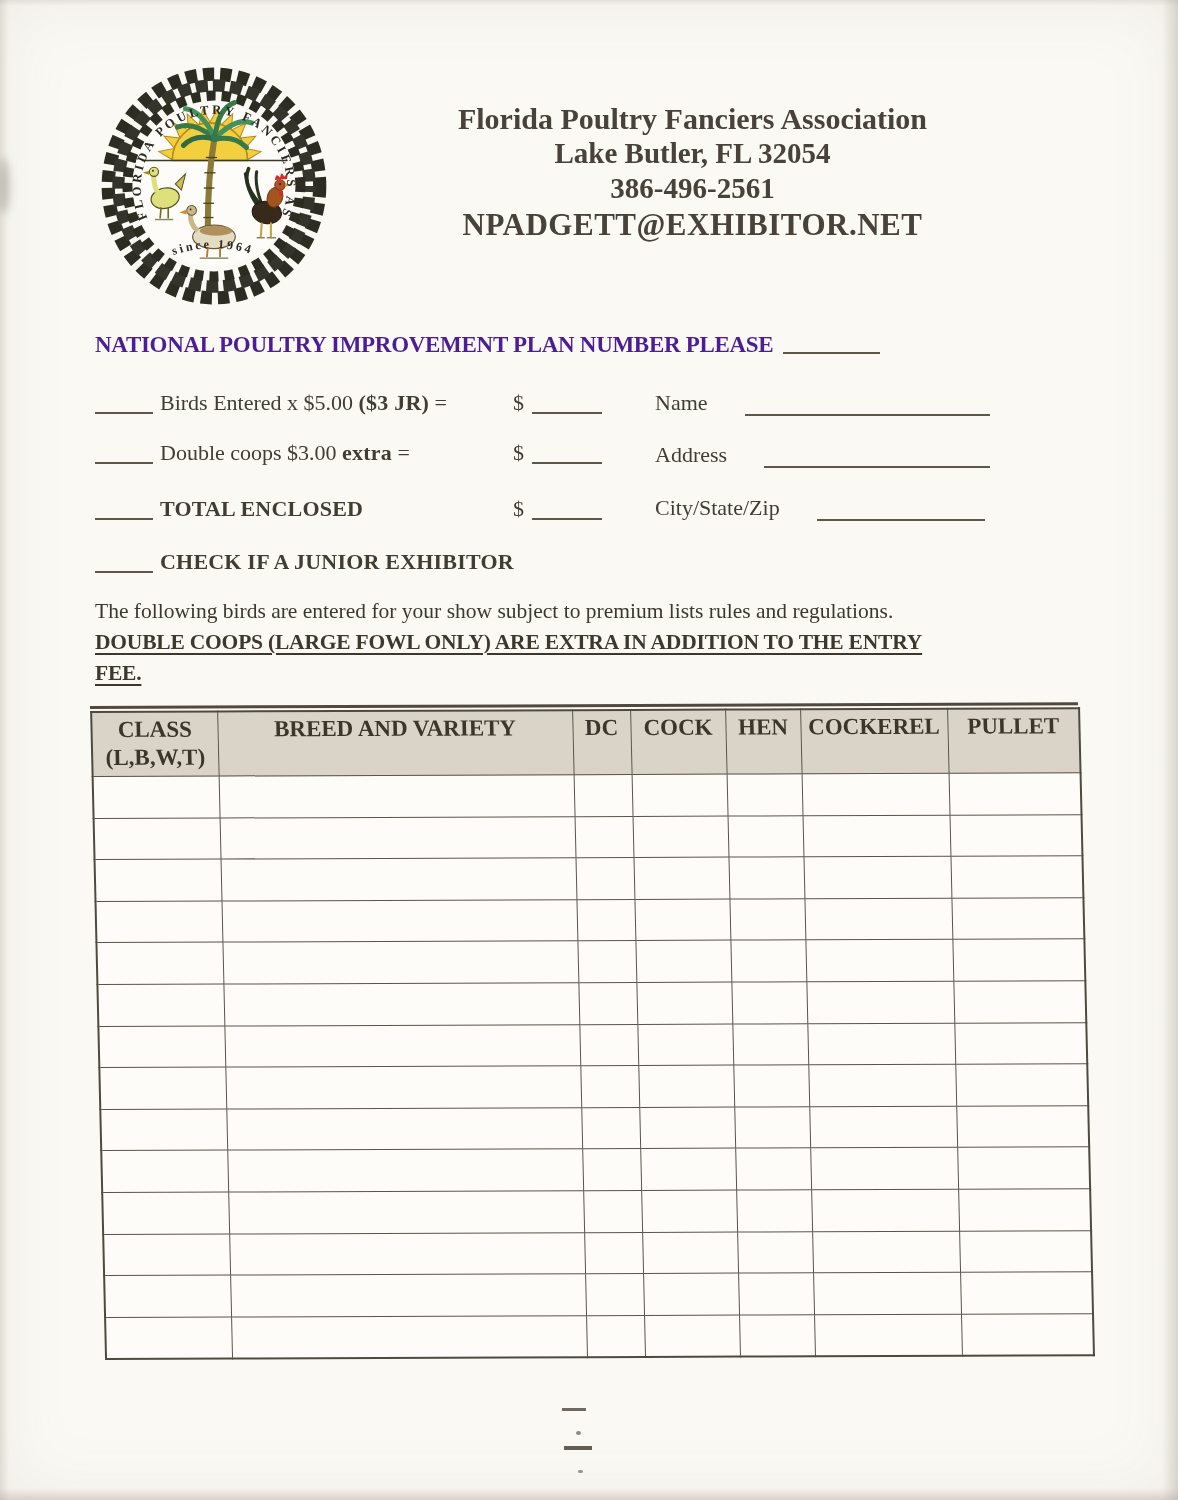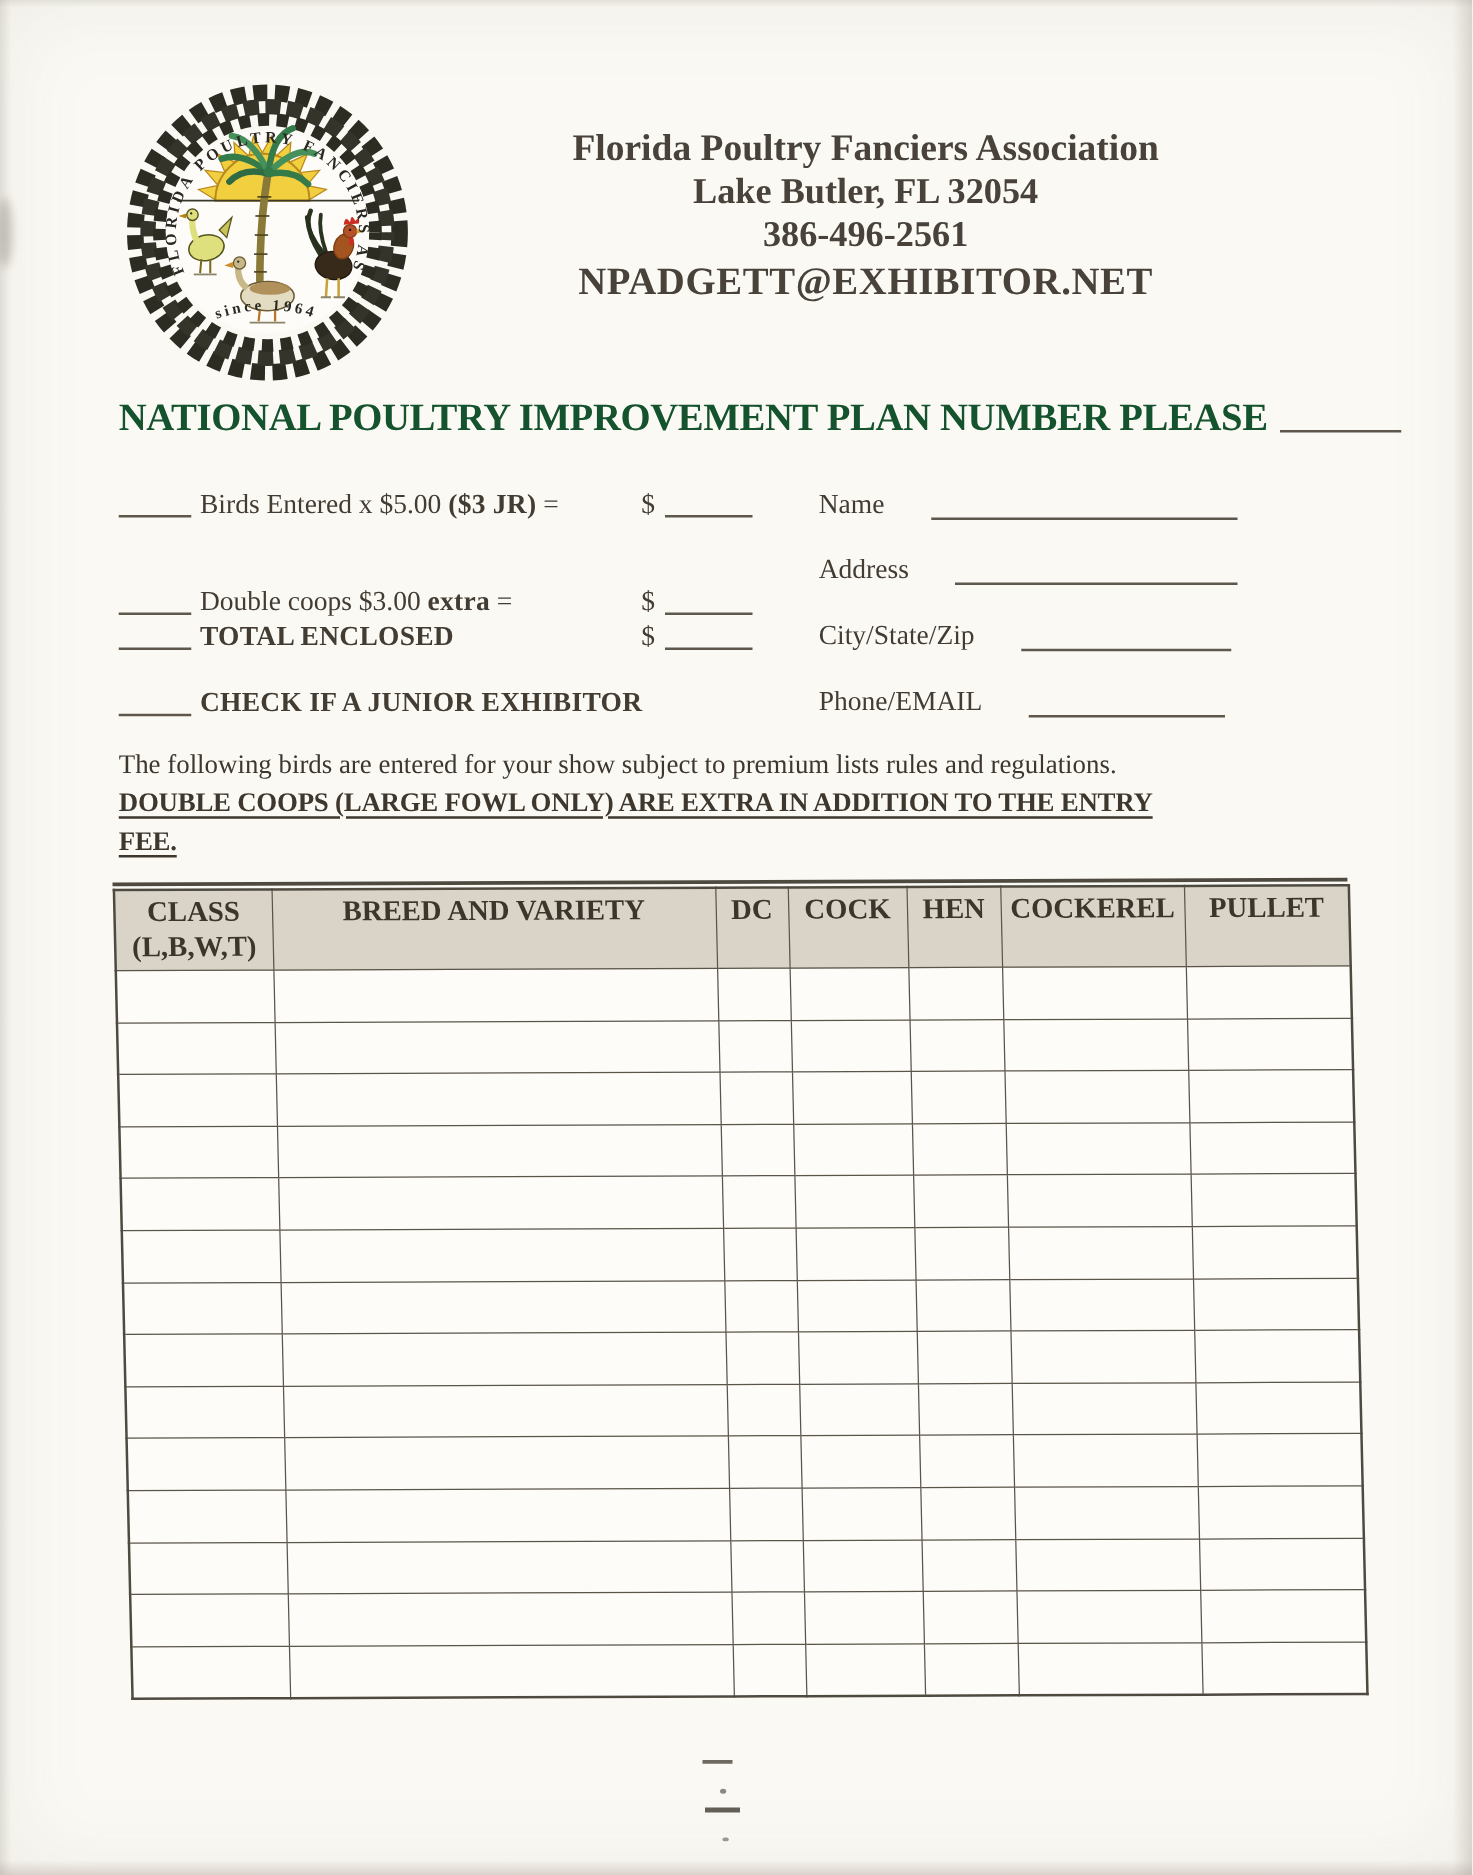--- a/index.html
+++ b/index.html
@@ -29,22 +29,22 @@
   .org-block{position:absolute;left:420px;top:101px;width:545px;text-align:center;
     font-weight:bold;color:#48423a;}
   .org-name{font-size:30px;line-height:35px;}
   .org-line{font-size:29px;line-height:35px;}
   .org-email{font-size:31px;line-height:38px;letter-spacing:.5px;}
 
   
   .blank{border-bottom:2.2px solid #5d574c;display:inline-block;}
 
   
-  .npip{position:absolute;left:95px;top:316px;font-size:31px;font-weight:bold;
-    color:#14532d;white-space:nowrap;letter-spacing:-.3px;}
+  .npip{position:absolute;left:95px;top:330px;font-size:23px;font-weight:bold;
+    color:#4c1d95;white-space:nowrap;letter-spacing:-.3px;}
   .blank-npip{width:97px;height:22px;margin-left:10px;vertical-align:baseline;margin-bottom:-2px;}
 
   
   .fee-row{position:absolute;left:95px;width:520px;height:30px;font-size:22px;white-space:nowrap;font-family:Liberation Serif, serif;}
   .blank-entry{position:absolute;left:0;bottom:2px;width:58px;}
   .fee-label{position:absolute;left:65px;bottom:0;}
   .fee-label b{letter-spacing:.2px;}
   .dollar{position:absolute;left:418px;bottom:0;}
   .blank-amount{position:absolute;left:437px;bottom:2px;width:70px;}
 
@@ -189,21 +189,21 @@
   <div class="npip">
     <span>NATIONAL POULTRY IMPROVEMENT PLAN NUMBER PLEASE</span><span class="blank blank-npip"></span>
   </div>
 
   <div class="fee-row" style="top:386px">
     <span class="blank blank-entry"></span>
     <span class="fee-label"><span>Birds Entered x $5.00 </span><b>($3 JR)</b><span> =</span></span>
     <span class="dollar">$</span>
     <span class="blank blank-amount"></span>
   </div>
-  <div class="fee-row" style="top:464px">
+  <div class="fee-row" style="top:436px">
     <span class="blank blank-entry"></span>
     <span class="fee-label"><span>Double coops $3.00 </span><b>extra</b><span> =</span></span>
     <span class="dollar">$</span>
     <span class="blank blank-amount"></span>
   </div>
   <div class="fee-row" style="top:492px">
     <span class="blank blank-entry"></span>
     <span class="fee-label"><span></span><b>TOTAL ENCLOSED</b><span></span></span>
     <span class="dollar">$</span>
     <span class="blank blank-amount"></span>
@@ -216,24 +216,20 @@
   <div class="contact-row" style="top:386px">
     <span class="contact-label">Name</span>
     <span class="blank-contact"></span>
   </div>
   <div class="contact-row" style="top:438px">
     <span class="contact-label">Address</span>
     <span class="blank-contact"></span>
   </div>
   <div class="contact-row" style="top:491px;width:330px">
     <span class="contact-label">City/State/Zip</span>
-    <span class="blank-contact"></span>
-  </div>
-  <div class="contact-row" style="top:544px;width:325px">
-    <span class="contact-label">Phone/EMAIL</span>
     <span class="blank-contact"></span>
   </div>
 
   <div class="notice">
     <div>The following birds are entered for your show subject to premium lists rules and regulations.</div>
     <div><span class="notice-strong">DOUBLE COOPS (LARGE FOWL ONLY) ARE EXTRA IN ADDITION TO THE ENTRY</span></div>
     <div><span class="notice-strong">FEE.</span></div>
   </div>
 
   <div class="table-wrap">

